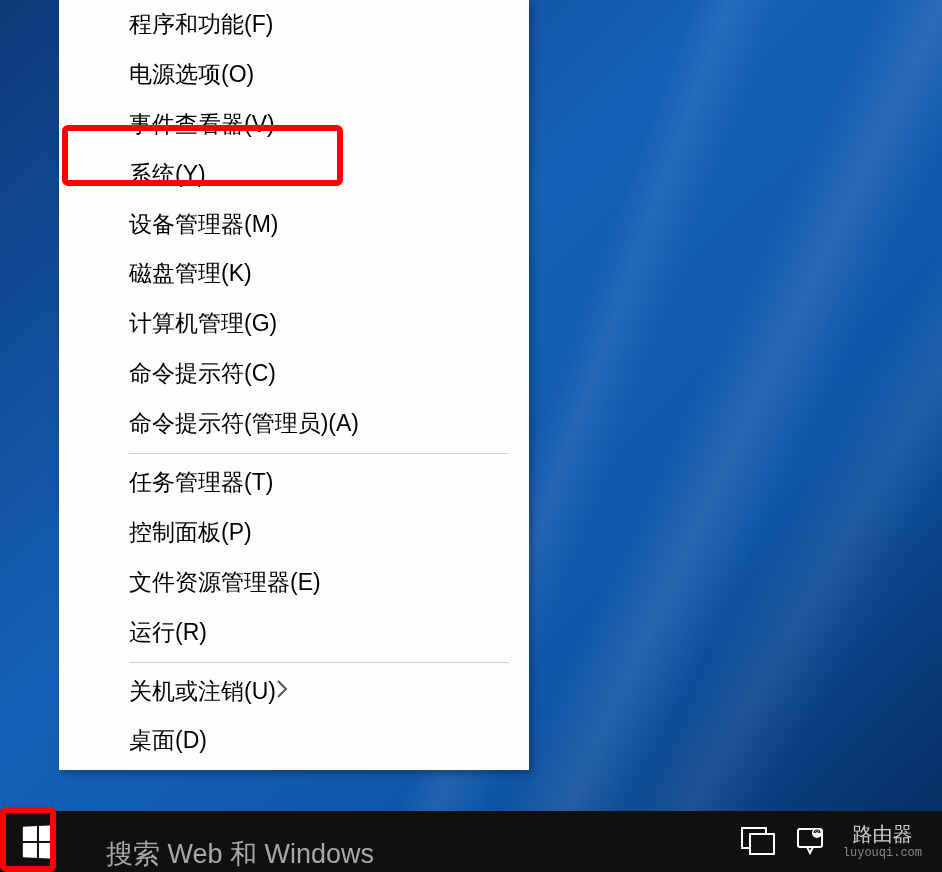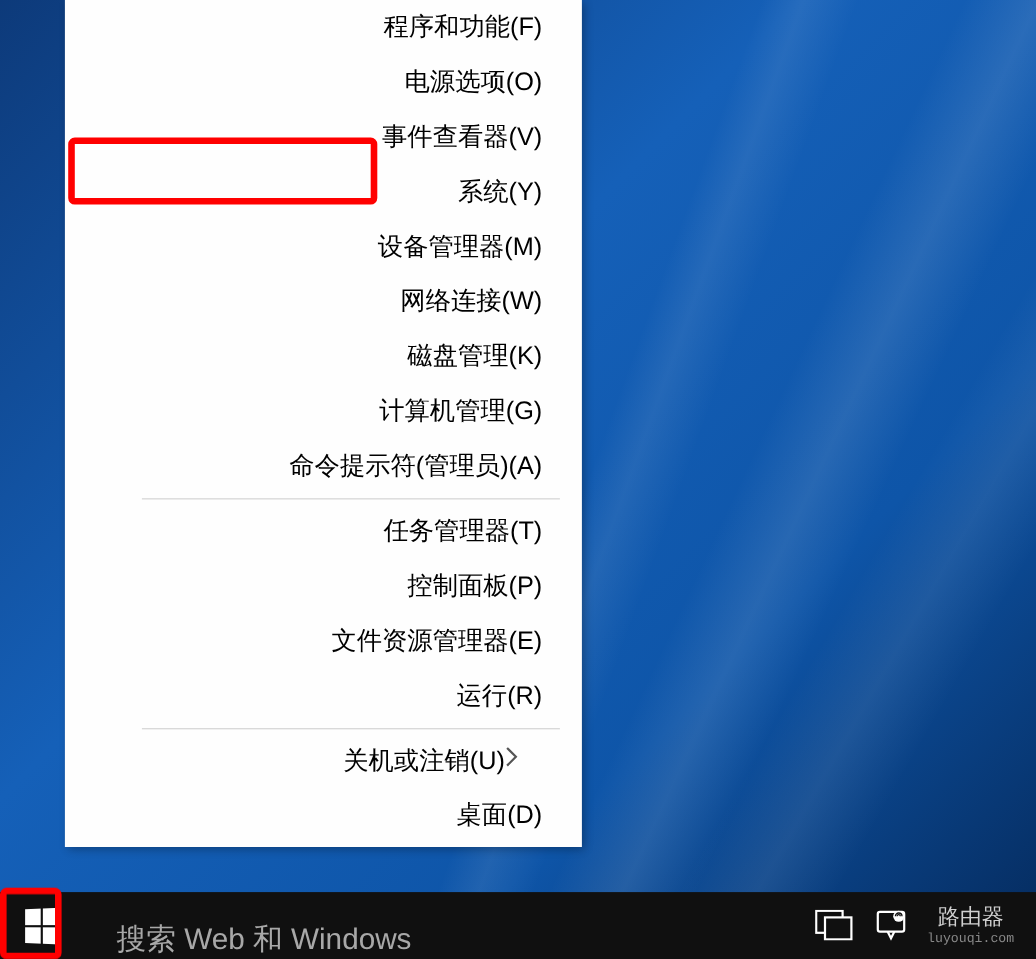--- a/index.html
+++ b/index.html
@@ -32,21 +32,21 @@
       left: 59px;
       top: 0;
       width: 470px;
       background: #fefefe;
       box-shadow: 3px 3px 8px rgba(0,0,0,0.3);
       padding: 0 0 4px 0;
     }
     .menu-item {
       display: flex;
       align-items: center;
-      justify-content: flex-end;
+      justify-content: flex-start;
       padding: 10px 36px 10px 70px;
       font-size: 23px;
       color: #000;
       cursor: pointer;
       line-height: 1.3;
     }
     .menu-divider {
       height: 1px;
       background: #d0d0d0;
       margin: 4px 20px 4px 70px;
@@ -161,27 +161,27 @@
   <div class="menu-item">
       <span>事件查看器(V)</span>
     </div>
   <div class="menu-item">
       <span>系统(Y)</span>
     </div>
   <div class="menu-item">
       <span>设备管理器(M)</span>
     </div>
   <div class="menu-item">
-      <span>网络连接(W)</span>
-    </div>
-  <div class="menu-item">
       <span>磁盘管理(K)</span>
     </div>
   <div class="menu-item">
       <span>计算机管理(G)</span>
+    </div>
+  <div class="menu-item">
+      <span>命令提示符(C)</span>
     </div>
   <div class="menu-item">
       <span>命令提示符(管理员)(A)</span>
     </div>
   <div class="menu-divider"></div>
   <div class="menu-item">
       <span>任务管理器(T)</span>
     </div>
   <div class="menu-item">
       <span>控制面板(P)</span>

